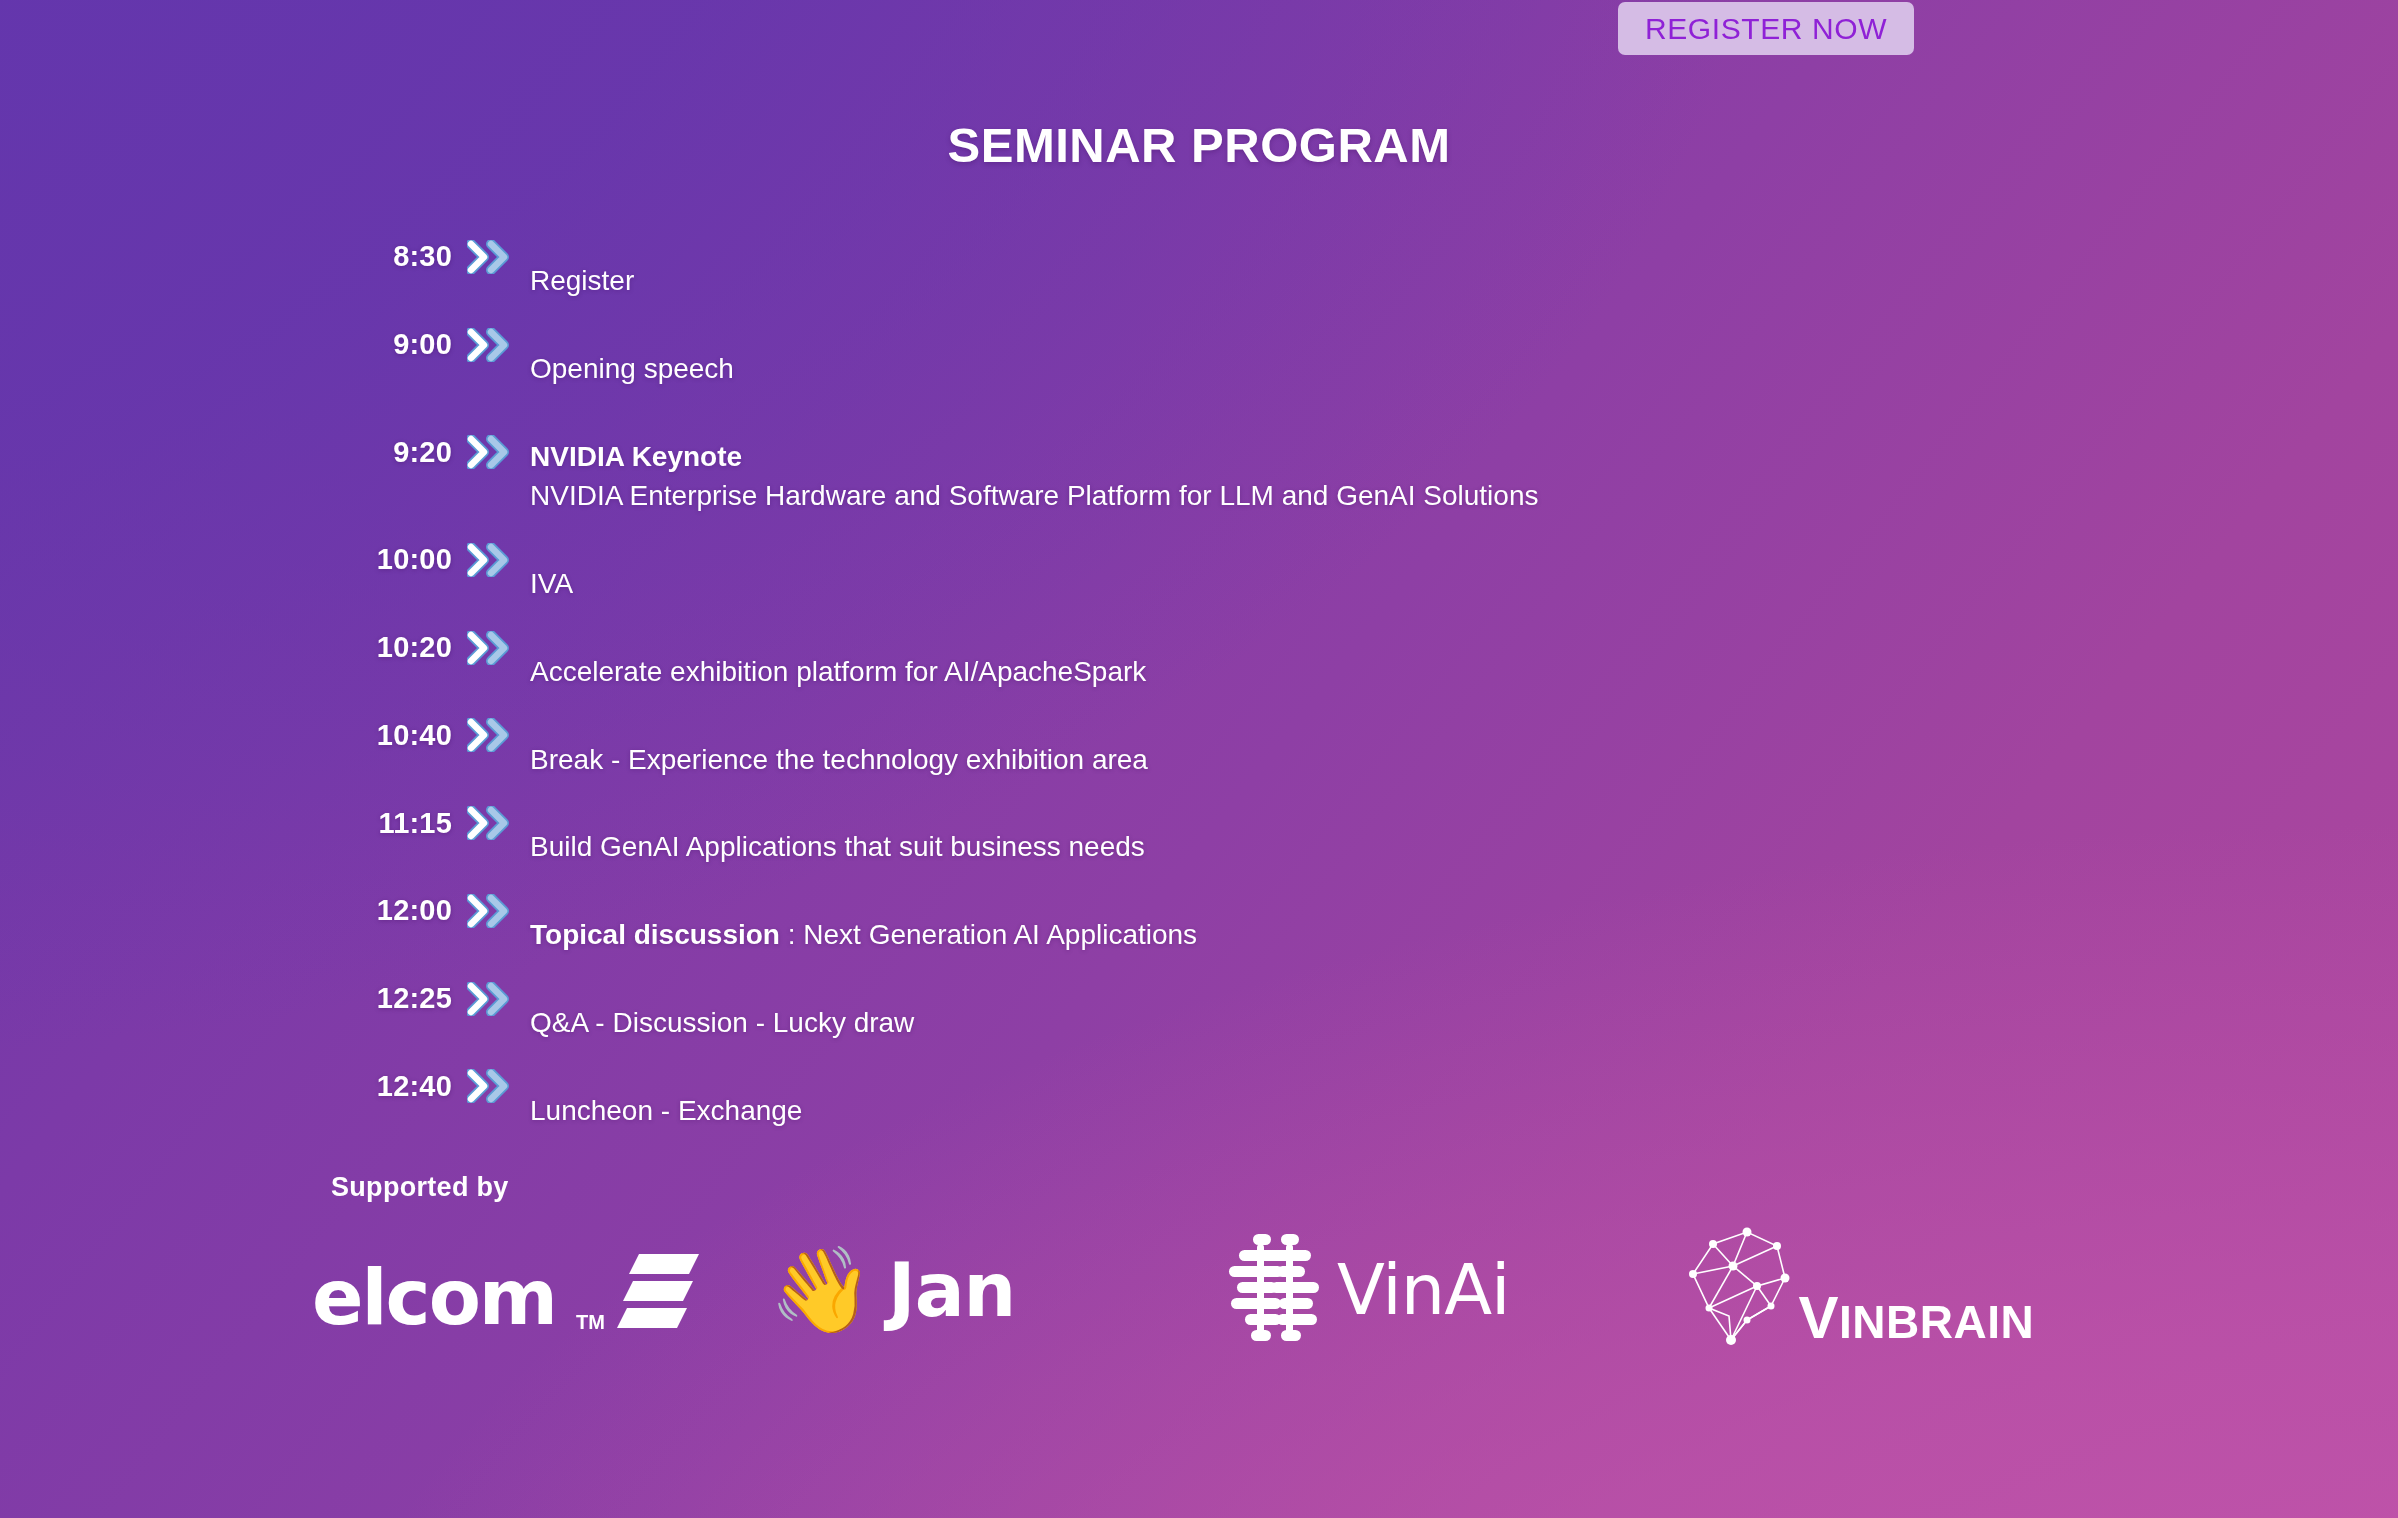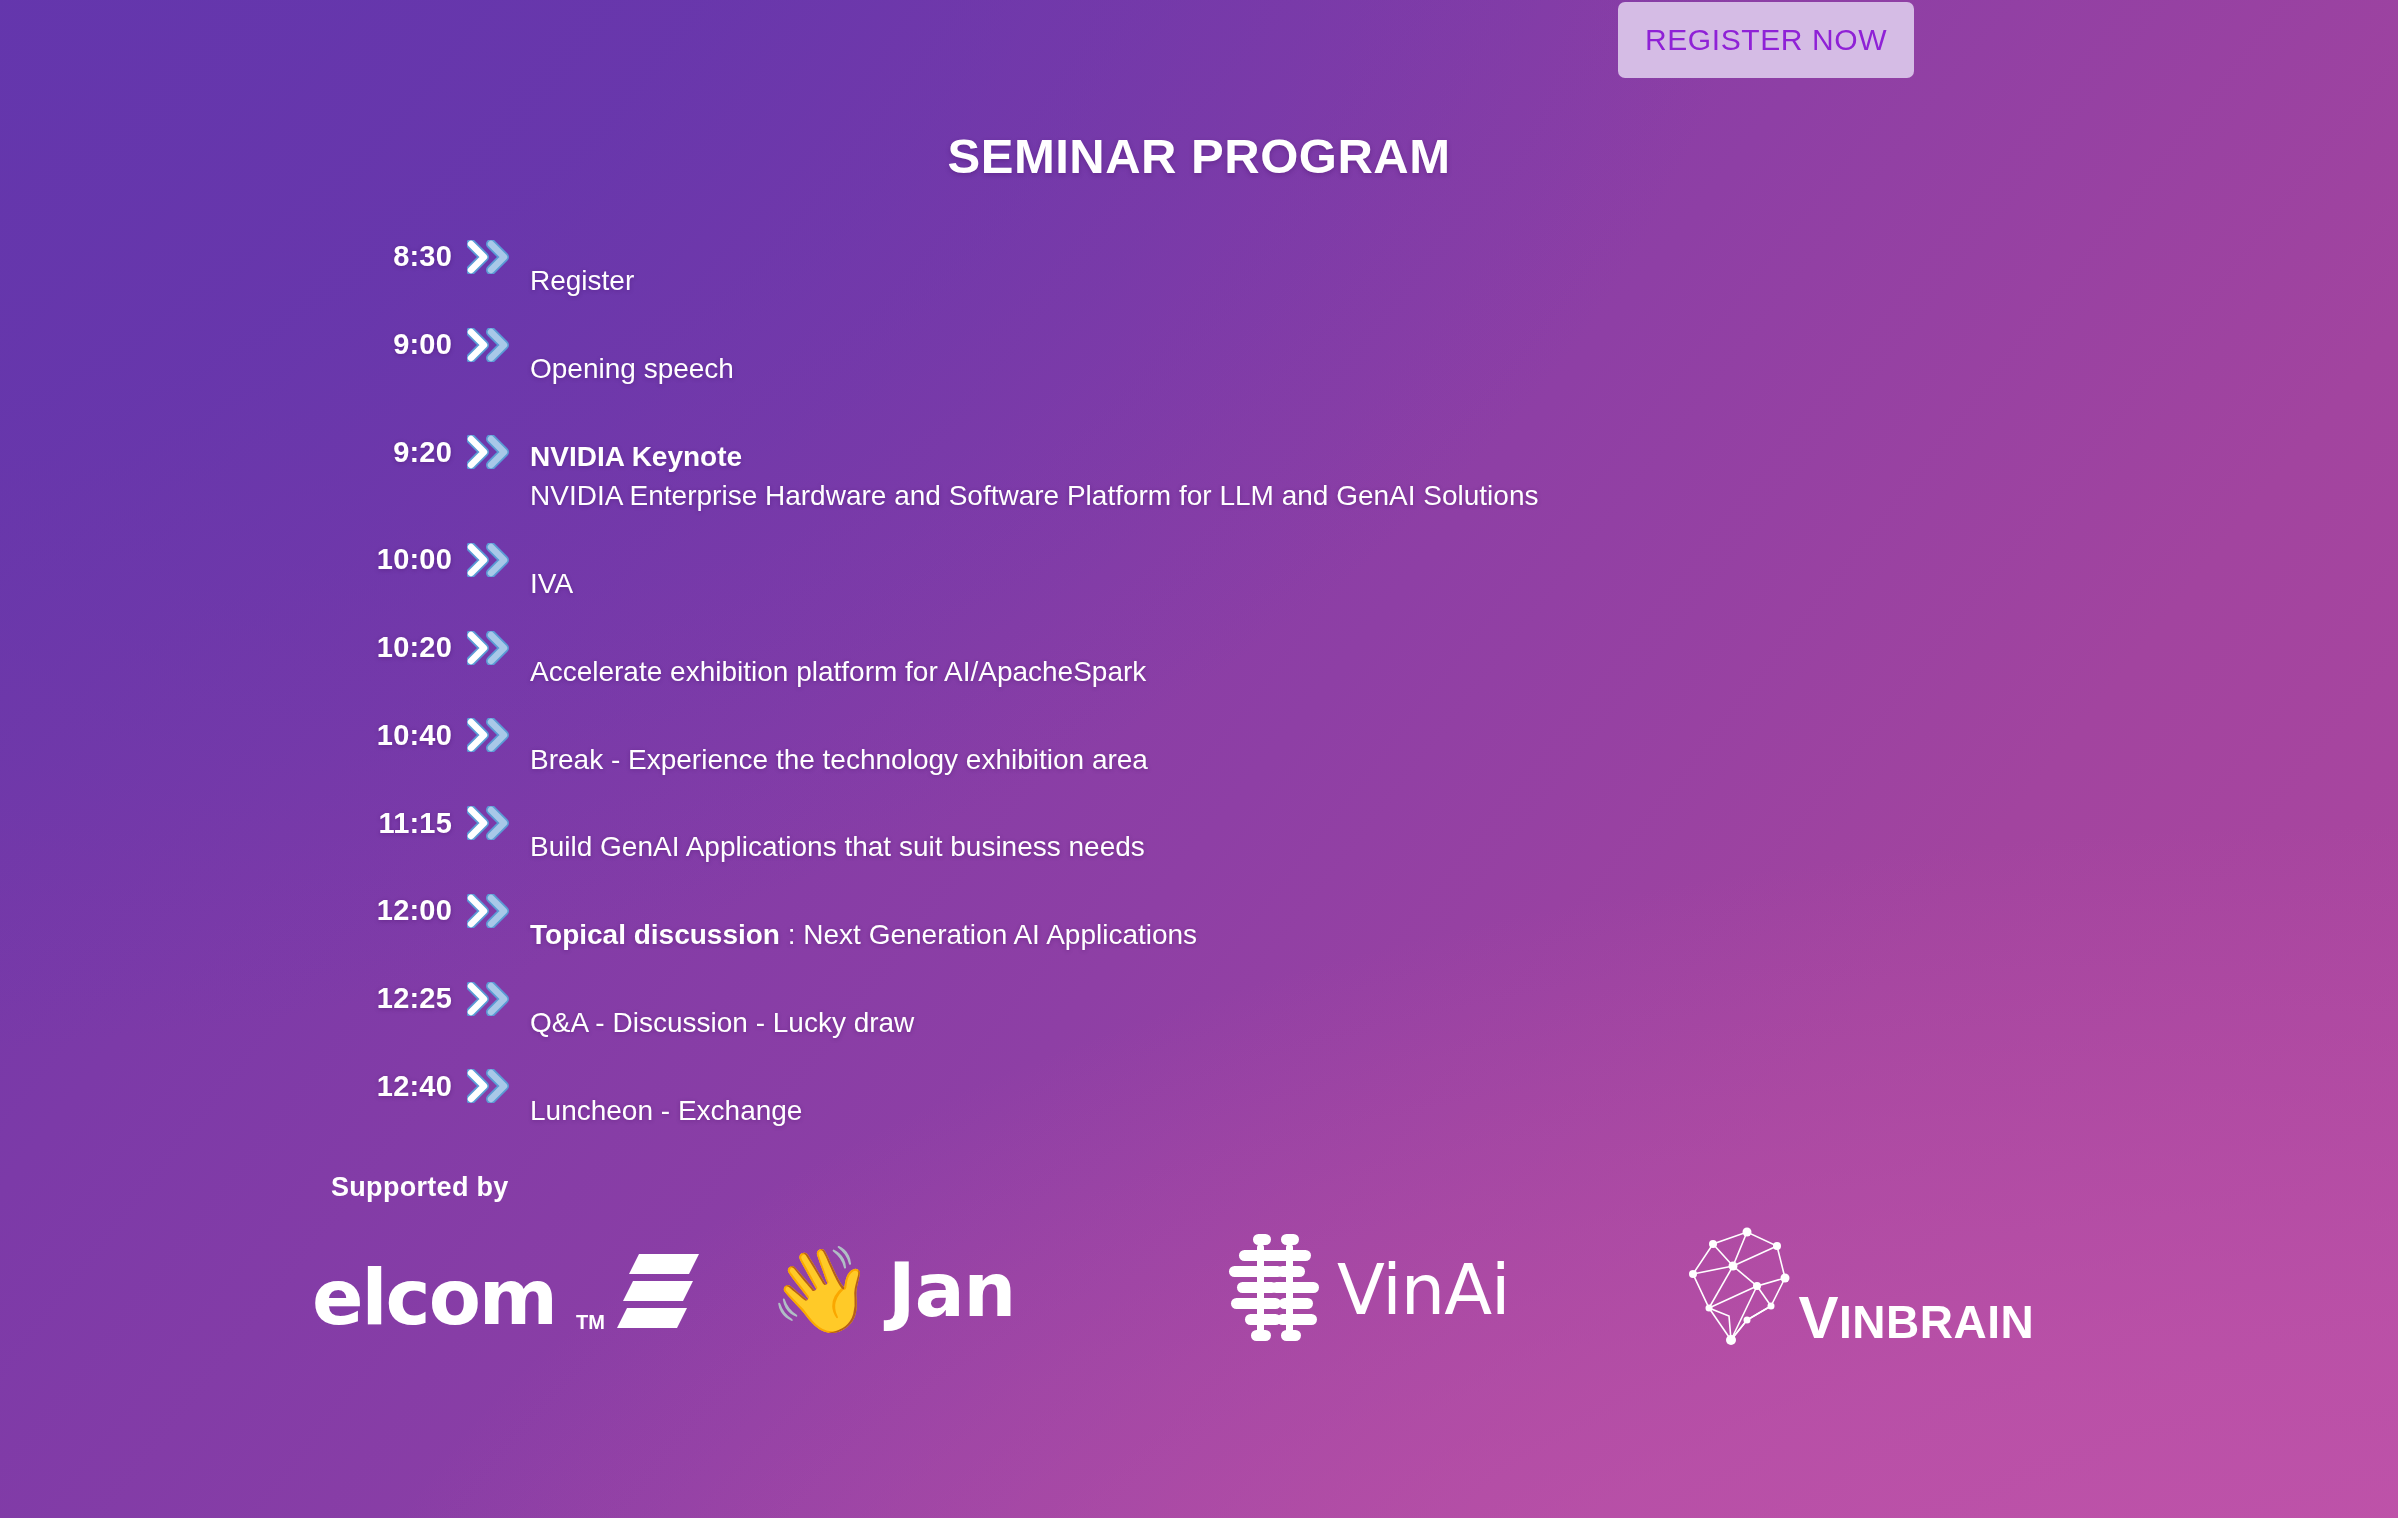--- a/index.html
+++ b/index.html
@@ -19,21 +19,21 @@
       radial-gradient(ellipse 120% 120% at -8% -12%, #6436ad 0%, rgba(100,54,173,0.75) 32%, rgba(100,54,173,0) 68%),
       linear-gradient(128deg, #6637a8 0%, #7c3aa8 26%, #8e3fa5 52%, #a2449f 74%, #b0479f 100%);
   }
 
   
   .register-btn {
     position: absolute;
     left: 1618px;
     top: 2px;
     width: 296px;
-    height: 76px;
+    height: 53px;
     background: #d5bce5;
     border: none;
     border-radius: 7px;
     color: #8f21d6;
     font-family: "Liberation Sans", sans-serif;
     font-size: 30px;
     letter-spacing: 0.6px;
     font-weight: 400;
     cursor: pointer;
     display: flex;
@@ -46,21 +46,20 @@
     position: absolute;
     top: 117px;
     left: 0;
     width: 100%;
     text-align: center;
     color: #ffffff;
     font-size: 49px;
     font-weight: bold;
     letter-spacing: 0.5px;
     text-shadow: 0 2px 5px rgba(60,10,90,0.30);
-    margin-top: 11px;
   }
 
   
   .schedule {
     position: absolute;
     left: 330px;
     top: 213px;
     width: 1700px;
   }
 

